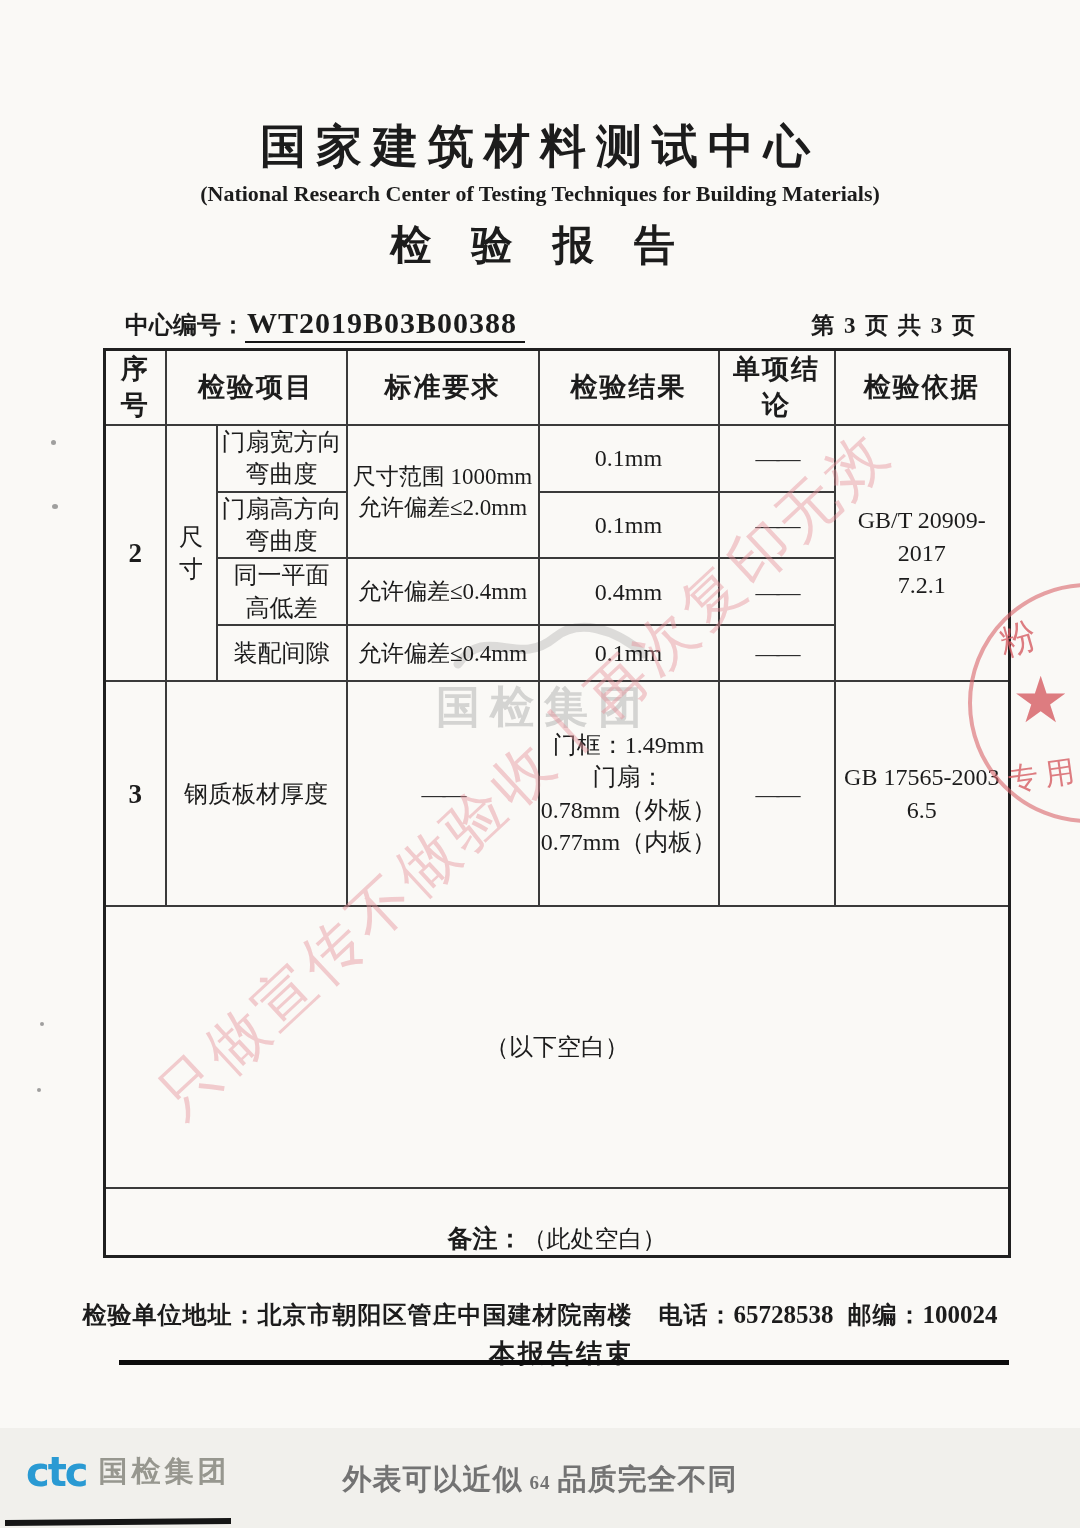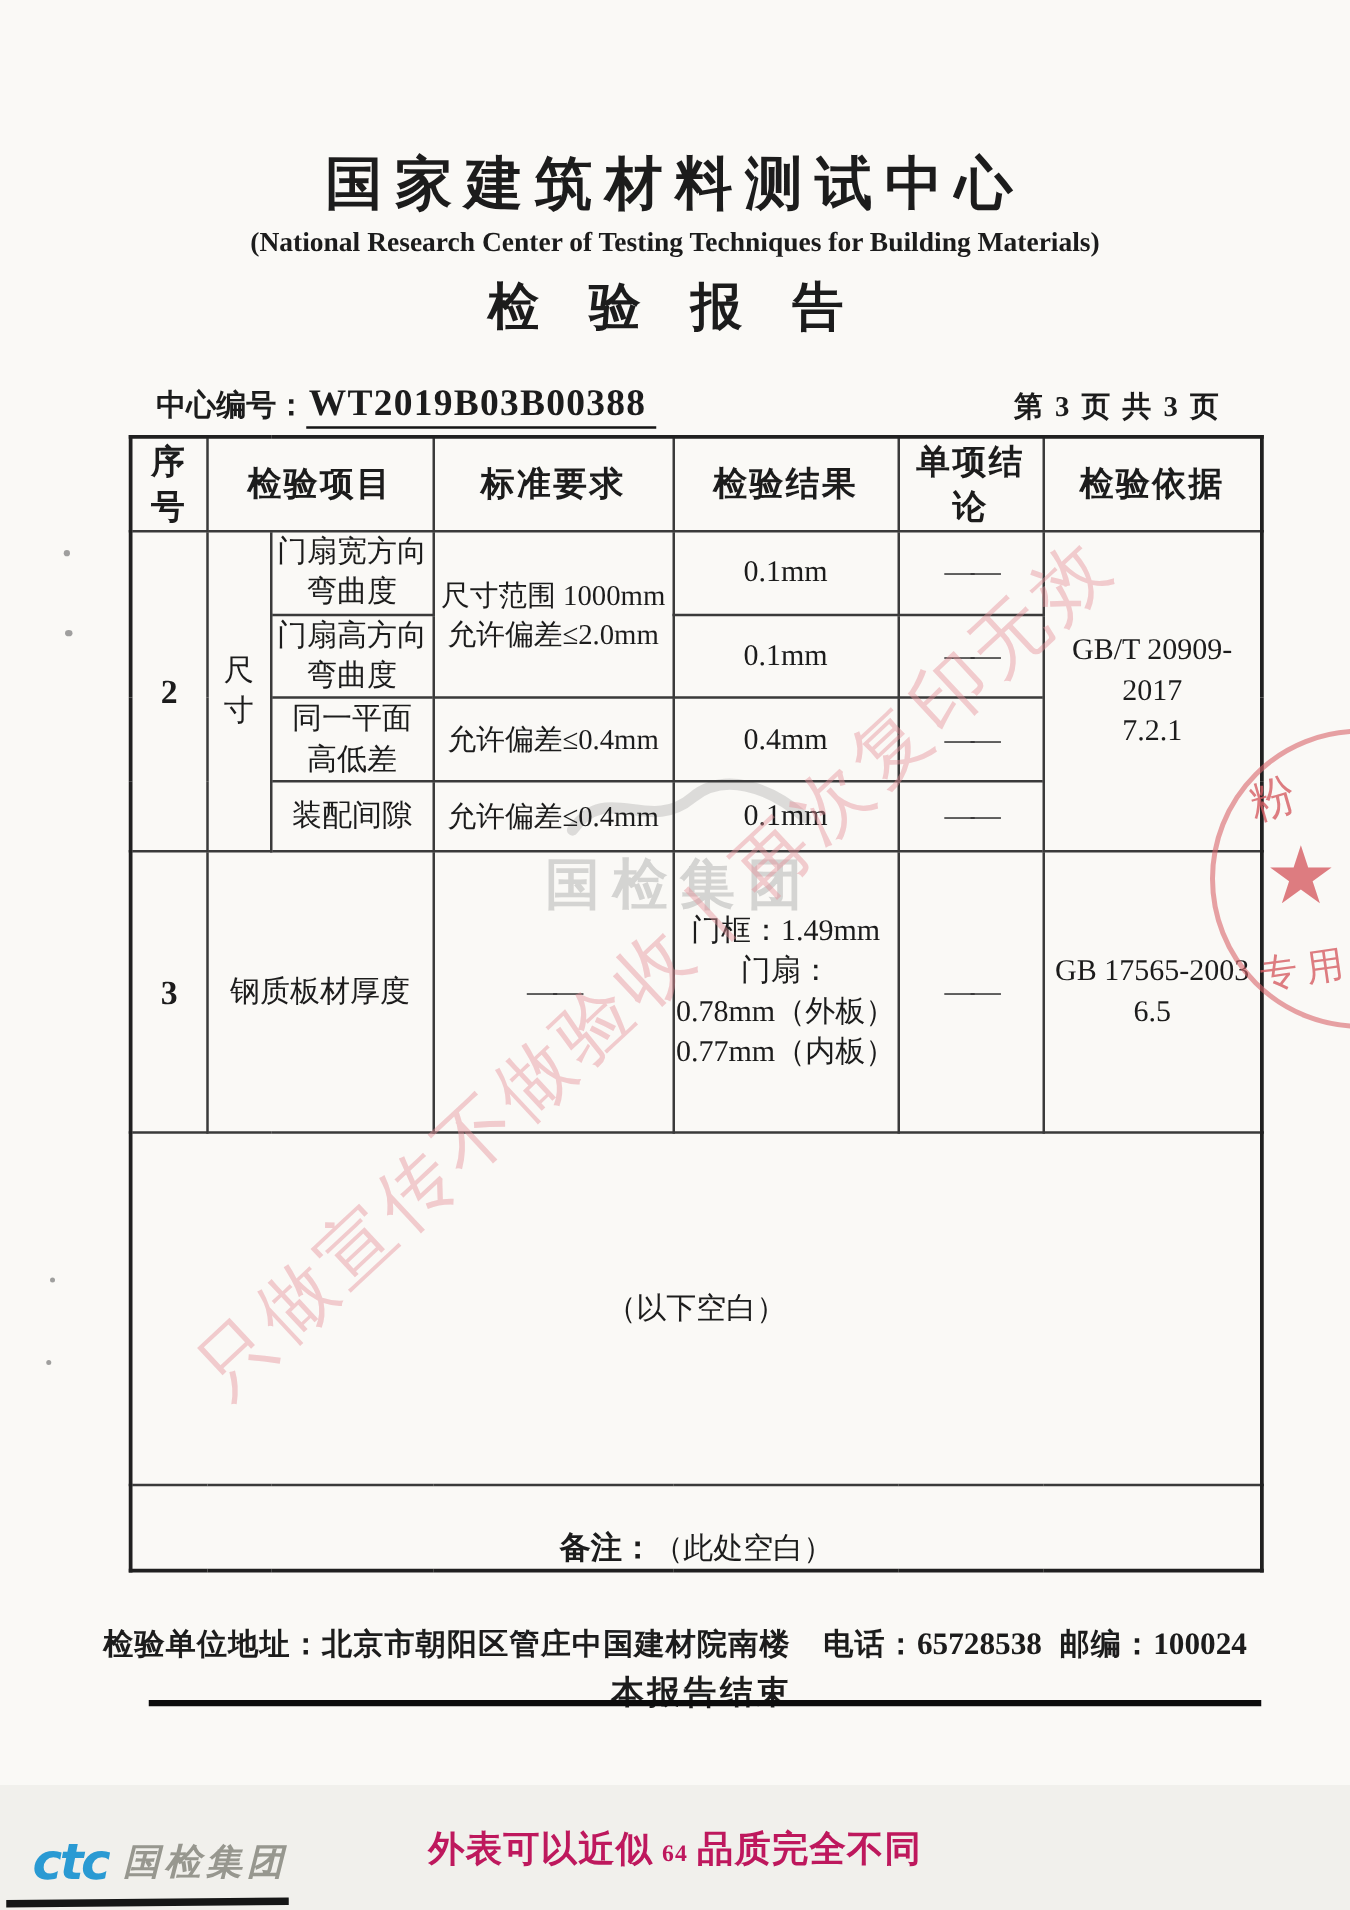--- a/index.html
+++ b/index.html
@@ -57,25 +57,25 @@
   .end-row{top:1316px;left:115px;width:893px;display:flex;align-items:center;gap:20px;flex-direction:column;}
   .rule{flex:1;height:3px;background:#161616;}
   .end-text{font-size:26px;font-weight:700;letter-spacing:3px;}
   .thick-line{top:1360px;left:119px;width:890px;height:5px;background:#0c0c0c;}
   .address-row{top:1299px;font-size:24px;font-weight:600;letter-spacing:1px;}
   .address-num{font-weight:700;font-size:25px;letter-spacing:0;}
   .addr-gap{display:inline-block;width:26px;}
   .addr-gap-s{display:inline-block;width:14px;}
   
   .bottom-band{position:absolute;left:0;right:0;top:1428px;height:100px;background:#f1f0ec;z-index:3;}
-  .logo{position:absolute;left:26px;top:42px;display:flex;align-items:flex-start;font-style:italic;}
+  .logo{position:absolute;left:26px;top:24px;display:flex;align-items:flex-start;}
   .logo-ctc{font-family:"DejaVu Sans","Liberation Sans",sans-serif;font-weight:900;font-size:40px;
     color:#2a9ad3;letter-spacing:-2px;line-height:1;}
   .logo-name{font-size:29px;font-weight:700;color:#97978f;letter-spacing:4px;margin-left:12px;}
-  .caption{position:absolute;left:0;right:0;top:32px;text-align:center;font-size:29px;font-weight:600;color:#be185d;letter-spacing:1px;}
+  .caption{position:absolute;left:0;right:0;top:32px;text-align:center;font-size:29px;font-weight:600;color:#737373;letter-spacing:1px;}
   .caption-num{font-size:19px;font-weight:700;margin:0 7px;}
   .corner-line{position:absolute;left:5px;bottom:3px;width:226px;height:6px;background:#161616;transform:rotate(-0.5deg);}
   
   .speck{position:absolute;background:#6f6f6f;border-radius:50%;opacity:0.65;}
 </style>
 </head>
 <body>
 
 <div class="page">
 

